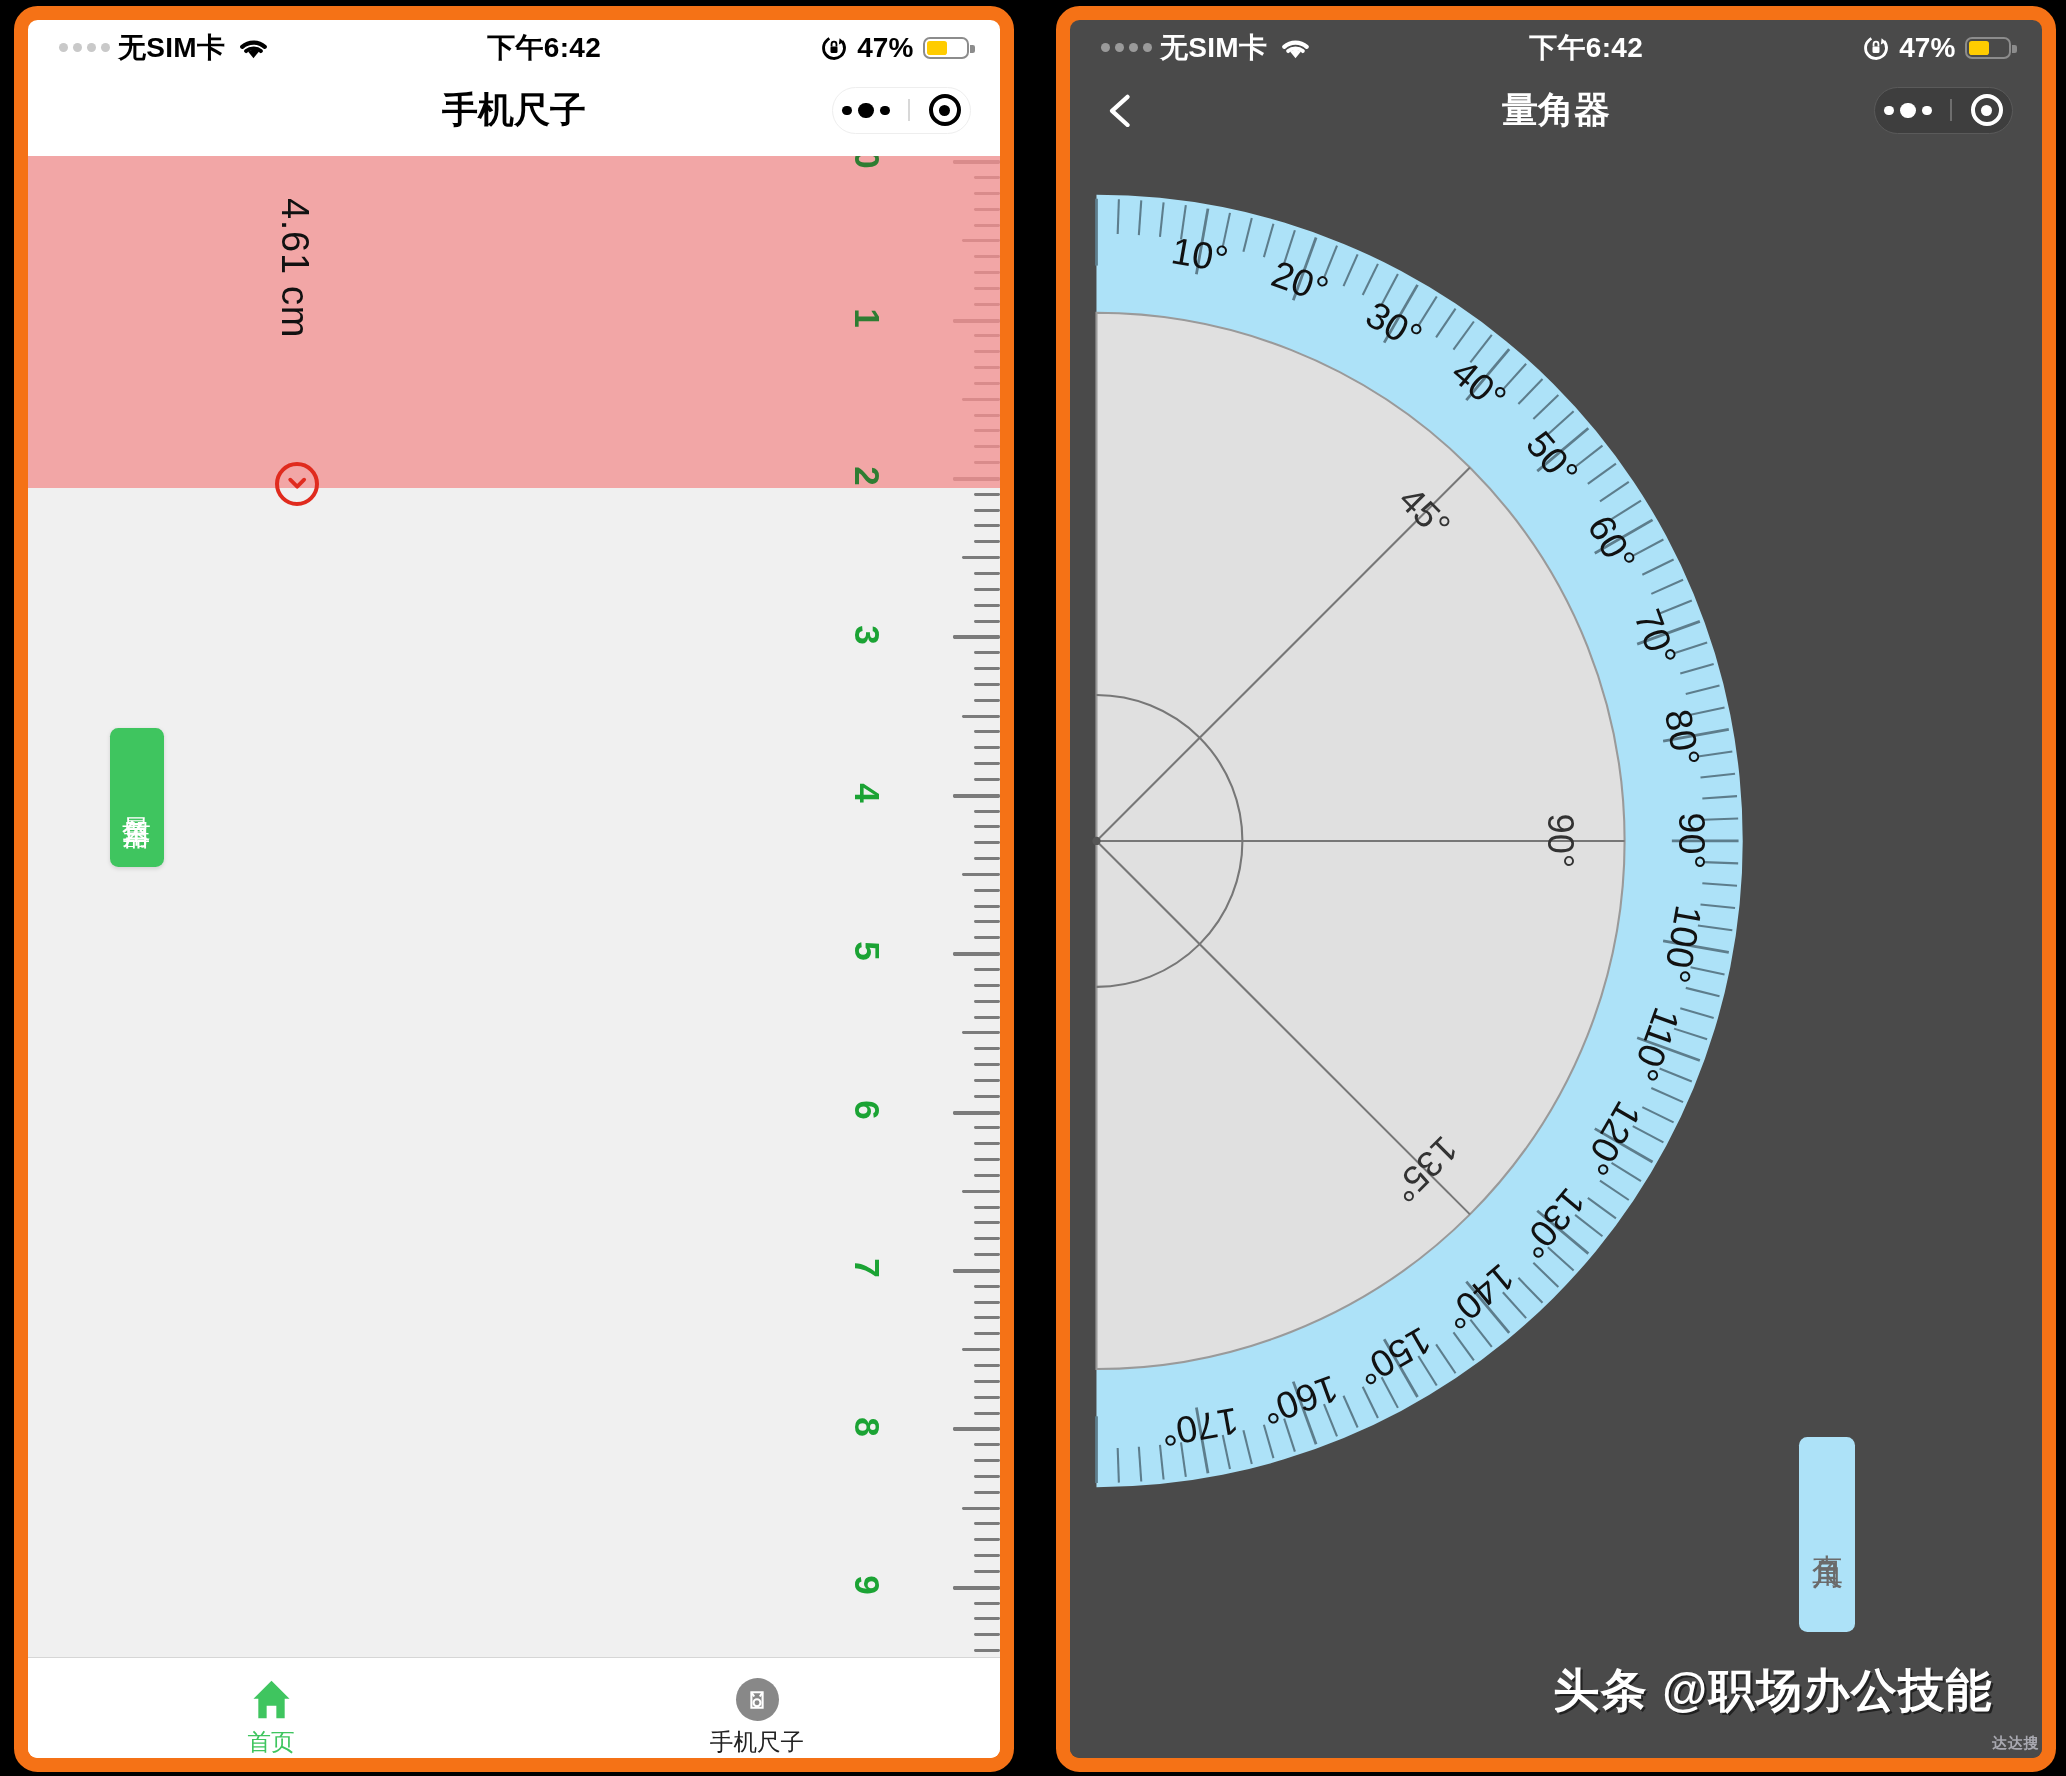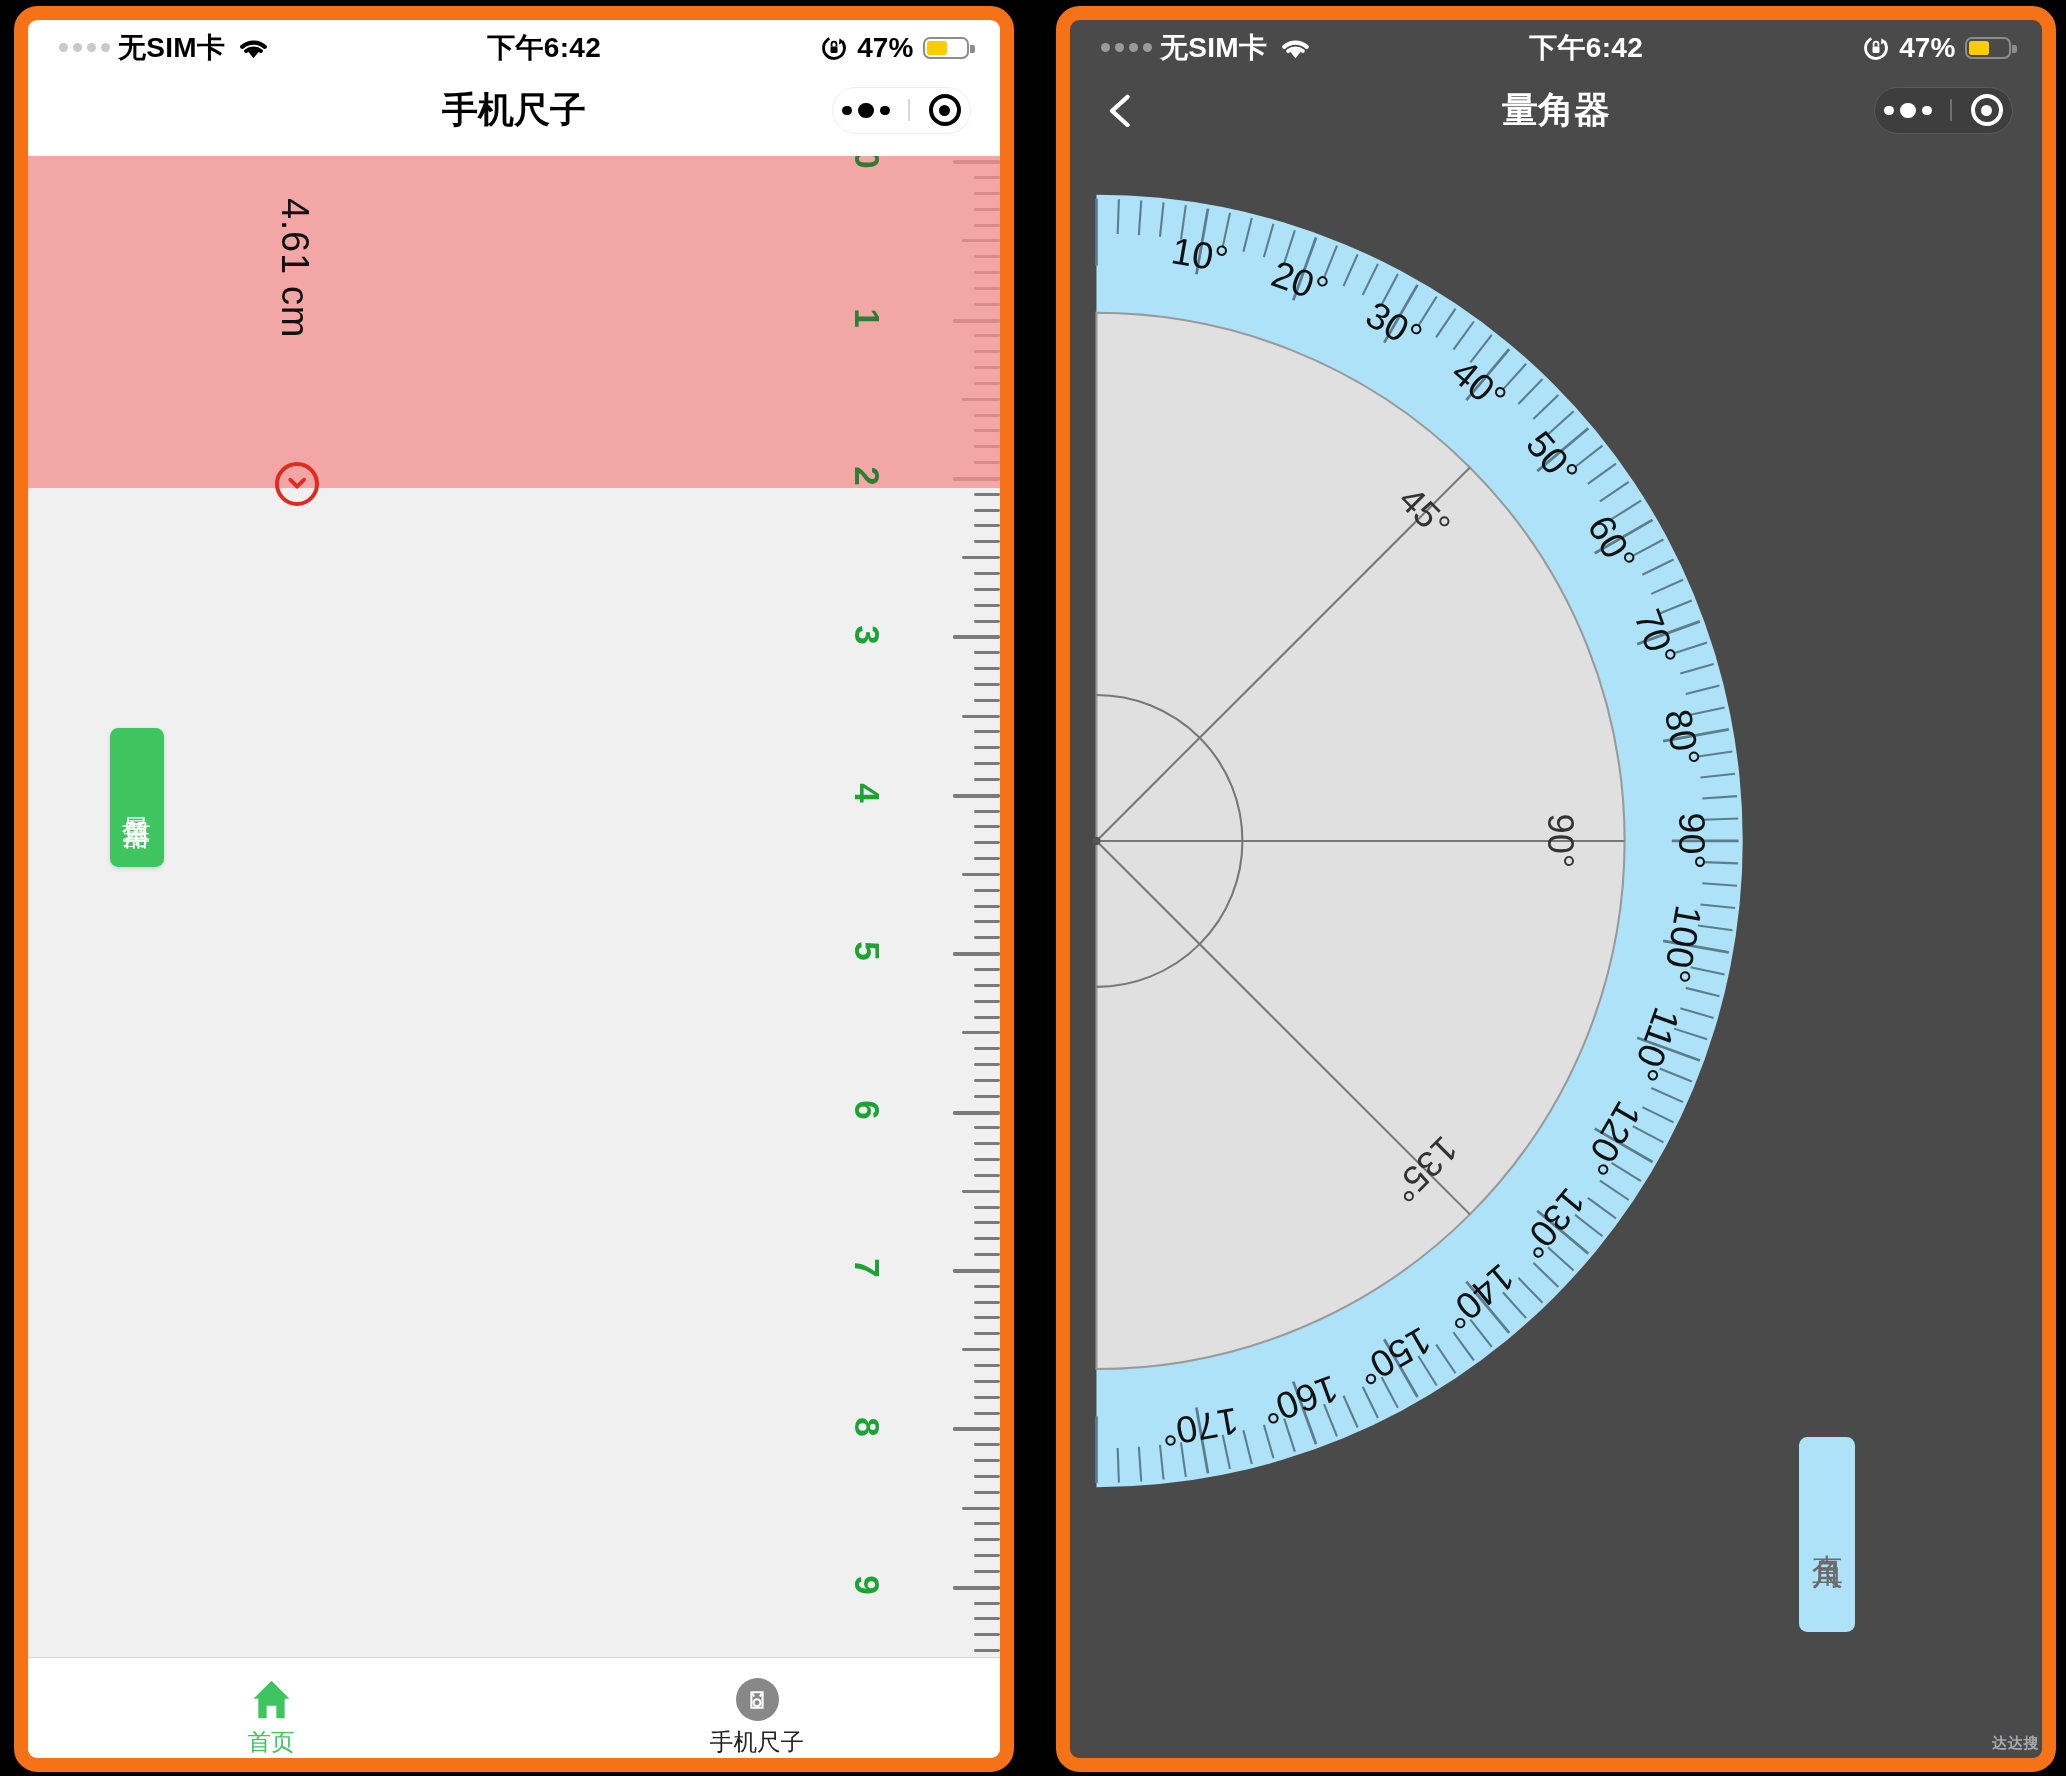--- a/index.html
+++ b/index.html
@@ -459,20 +459,21 @@
             <line x1="38" y1="990" x2="575.4011537017761" y2="1527.401153701776" stroke="#777" stroke-width="3"></line>
             <path d="M 38.000000000000014 780 A 210 210 0 0 1 38.000000000000014 1200" fill="none" stroke="#777" stroke-width="3"></path>
             <circle cx="38" cy="990" r="6" fill="#555"></circle>
             <text x="507.5189027078676" y="520.4810972921325" fill="#333" font-size="52" text-anchor="middle" dominant-baseline="middle" font-family="&quot;Liberation Sans&quot;, sans-serif" transform="rotate(45 507.5189027078676 520.4810972921325)">45°</text>
             <text x="702" y="990" fill="#333" font-size="52" text-anchor="middle" dominant-baseline="middle" font-family="&quot;Liberation Sans&quot;, sans-serif" transform="rotate(90 702 990)">90°</text>
             <text x="507.5189027078676" y="1459.5189027078675" fill="#333" font-size="52" text-anchor="middle" dominant-baseline="middle" font-family="&quot;Liberation Sans&quot;, sans-serif" transform="rotate(135 507.5189027078676 1459.5189027078675)">135°</text>
           </svg>
         <div id="square-btn">
           <span>直角尺</span>
         </div>
+        <div id="watermark">头条 @职场办公技能</div>
         <div id="corner-mark">达达搜</div>
       </div>
 
     </div>
   </div>
 
 </div>
 
 
 </body></html>

